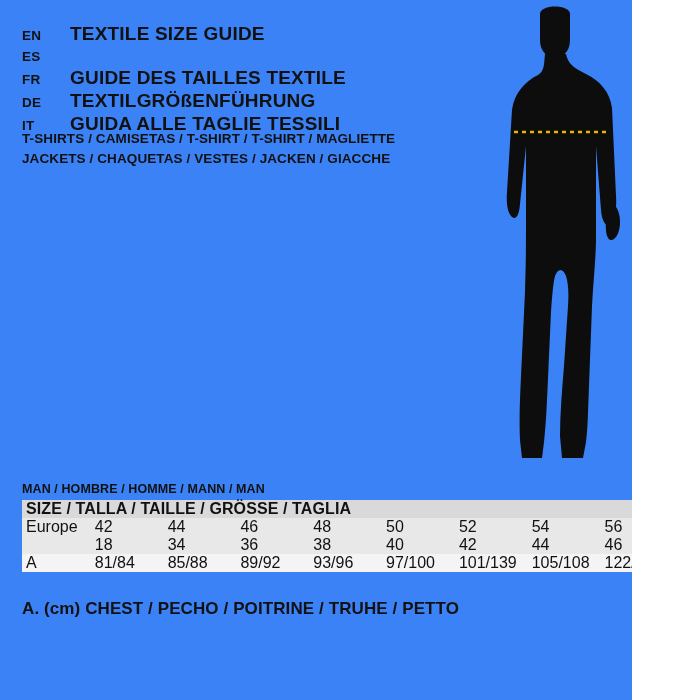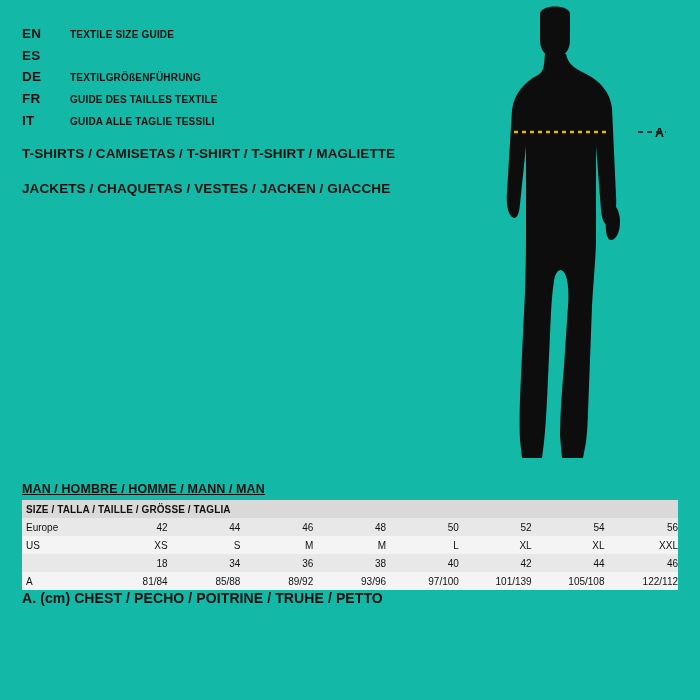--- a/index.html
+++ b/index.html
@@ -6,24 +6,24 @@
     margin: 0;
     padding: 0;
     background: #ffffff;
   }
   body {
     font-family: "Liberation Sans", sans-serif;
     color: #1a1a1a;
   }
   #page {
     position: relative;
-    width: 700px;
+    width: 632px;
     height: 700px;
     overflow: hidden;
-    background: #14b8a6;
+    background: #3b82f6;
   }
 
   
   .lang-block {
     position: absolute;
     top: 24px;
     left: 22px;
     width: 420px;
   }
   .lang-row {
@@ -34,42 +34,41 @@
   }
   .lang-code {
     width: 48px;
     flex: 0 0 48px;
     font-size: 13.5px;
     font-weight: bold;
     letter-spacing: 0.2px;
     color: #111111;
   }
   .lang-title {
-    font-size: 10px;
+    font-size: 19px;
     font-weight: bold;
     letter-spacing: 0.2px;
     color: #111111;
     white-space: nowrap;
   }
 
   
   .category-block {
     position: absolute;
     top: 129px;
     left: 22px;
     width: 470px;
   }
   .category-line {
     font-size: 13.5px;
     font-weight: bold;
     letter-spacing: 0.1px;
     line-height: 20px;
     color: #111111;
     white-space: nowrap;
-    margin-top: 15px;
   }
 
   
   .figure-wrap {
     position: absolute;
     top: 6px;
     left: 470px;
     width: 220px;
     height: 460px;
   }
@@ -92,29 +91,28 @@
     left: 22px;
     width: 656px;
   }
   .man-label {
     font-size: 12.5px;
     font-weight: bold;
     color: #111111;
     letter-spacing: 0.1px;
     padding-bottom: 4px;
     white-space: nowrap;
-    text-decoration: underline;
   }
   table.size-table {
     border-collapse: collapse;
     width: 656px;
     table-layout: fixed;
   }
   table.size-table td {
-    font-size: 10px;
+    font-size: 16px;
     color: #111111;
     height: 18px;
     padding: 0;
     vertical-align: middle;
   }
   .row-head {
     background: #d9d9d9;
   }
   .row-head td {
     font-weight: bold;
@@ -129,52 +127,52 @@
   .row-plain {
     background: #f4f4f4;
   }
   .label-cell {
     width: 92px;
     padding-left: 4px !important;
     text-align: left;
     font-size: 11.5px;
   }
   .val-cell {
-    text-align: right;
+    text-align: left;
     font-size: 11.5px;
   }
   .footnote {
-    margin-top: 0;
-    font-size: 14px;
+    margin-top: 27px;
+    font-size: 17px;
     font-weight: bold;
     color: #111111;
     letter-spacing: 0.1px;
     white-space: nowrap;
   }
 </style>
 </head>
 <body>
 
 <div id="page">
 
   <div class="lang-block">
     <div class="lang-row">
       <div class="lang-code">EN</div>
       <div class="lang-title">TEXTILE SIZE GUIDE</div>
     </div>
     <div class="lang-row">
       <div class="lang-code">ES</div>
     </div>
     <div class="lang-row">
+      <div class="lang-code">FR</div>
+      <div class="lang-title">GUIDE DES TAILLES TEXTILE</div>
+    </div>
+    <div class="lang-row">
       <div class="lang-code">DE</div>
       <div class="lang-title">TEXTILGRÖßENFÜHRUNG</div>
-    </div>
-    <div class="lang-row">
-      <div class="lang-code">FR</div>
-      <div class="lang-title">GUIDE DES TAILLES TEXTILE</div>
     </div>
     <div class="lang-row">
       <div class="lang-code">IT</div>
       <div class="lang-title">GUIDA ALLE TAGLIE TESSILI</div>
     </div>
   </div>
 
   <div class="category-block">
     <div class="category-line">T-SHIRTS / CAMISETAS / T-SHIRT / T-SHIRT / MAGLIETTE</div>
     <div class="category-line">JACKETS / CHAQUETAS / VESTES / JACKEN / GIACCHE</div>
@@ -251,31 +249,20 @@
           <td class="val-cell">42</td>
           <td class="val-cell">44</td>
           <td class="val-cell">46</td>
           <td class="val-cell">48</td>
           <td class="val-cell">50</td>
           <td class="val-cell">52</td>
           <td class="val-cell">54</td>
           <td class="val-cell">56</td>
         </tr>
 
-        <tr class="row-plain">
-          <td class="label-cell">US</td>
-          <td class="val-cell">XS</td>
-          <td class="val-cell">S</td>
-          <td class="val-cell">M</td>
-          <td class="val-cell">M</td>
-          <td class="val-cell">L</td>
-          <td class="val-cell">XL</td>
-          <td class="val-cell">XL</td>
-          <td class="val-cell">XXL</td>
-        </tr>
 
         <tr class="row-alt">
           <td class="label-cell"></td>
           <td class="val-cell">18</td>
           <td class="val-cell">34</td>
           <td class="val-cell">36</td>
           <td class="val-cell">38</td>
           <td class="val-cell">40</td>
           <td class="val-cell">42</td>
           <td class="val-cell">44</td>

